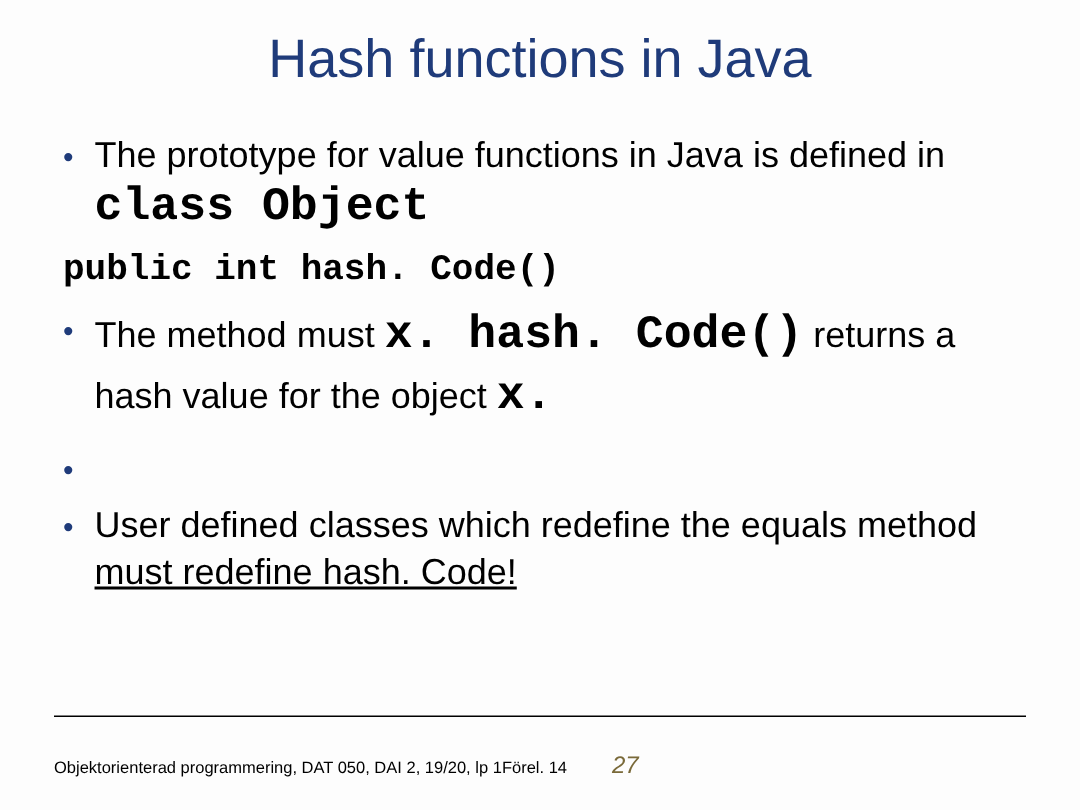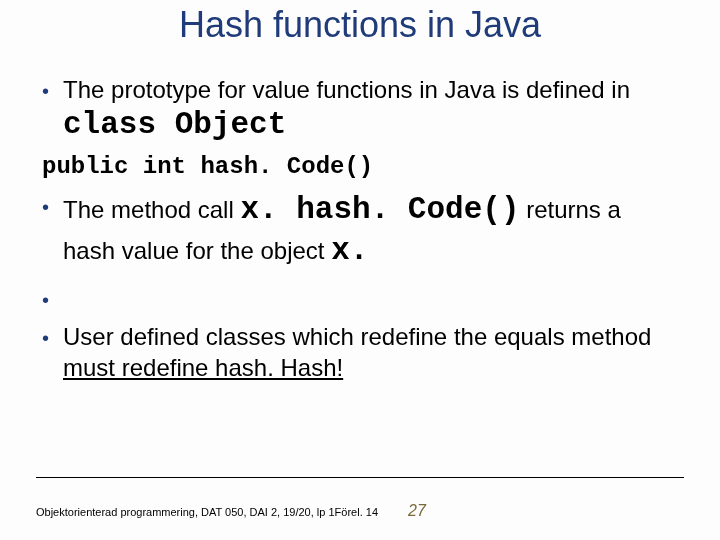--- a/index.html
+++ b/index.html
@@ -7,21 +7,21 @@
     width: 720px;
     height: 540px;
     background: #fdfdfd;
     font-family: Arial, Helvetica, sans-serif;
     position: relative;
     overflow: hidden;
   }
   .slide {
     width: 100%;
     height: 100%;
-    padding: 4px 36px 0 36px;
+    padding: 18px 36px 0 36px;
     position: relative;
   }
   .title {
     font-family: "Trebuchet MS", "Lucida Sans", Verdana, sans-serif;
     font-size: 36px;
     color: #1f3b7a;
     text-align: center;
     margin-bottom: 28px;
     font-weight: normal;
   }
@@ -108,32 +108,32 @@
       <div class="text">
         <span>The prototype for value functions in Java is defined in </span><span class="code">class Object</span>
       </div>
     </div>
 
     <div class="code-line">public int hash. Code()</div>
 
     <div class="bullet-item">
       <span class="bullet">•</span>
       <div class="text">
-        <span>The method call </span><span class="code">x. hash. Code()</span><span> returns a hash value for the object </span><span class="code">x.</span>
+        <span>The method must </span><span class="code">x. hash. Code()</span><span> returns a hash value for the object </span><span class="code">x.</span>
       </div>
     </div>
 
     <div class="bullet-item" style="margin-top:12px;">
       <span class="bullet">•</span>
     </div>
 
     <div class="bullet-item">
       <span class="bullet">•</span>
       <div class="text">
-        <span>User defined classes which redefine the equals method </span><span class="underline">must redefine hash. Hash!</span>
+        <span>User defined classes which redefine the equals method </span><span class="underline">must redefine hash. Code!</span>
       </div>
     </div>
 
   </div>
 
   <div class="footer">
     <div class="footer-line"></div>
     <div class="footer-row">
       <div class="footer-left">Objektorienterad programmering, DAT 050, DAI 2, 19/20, lp 1</div>
       <div class="footer-right">

